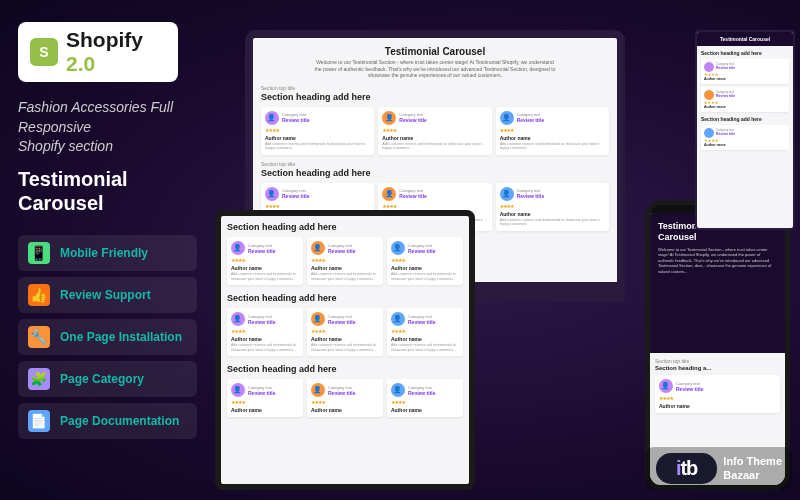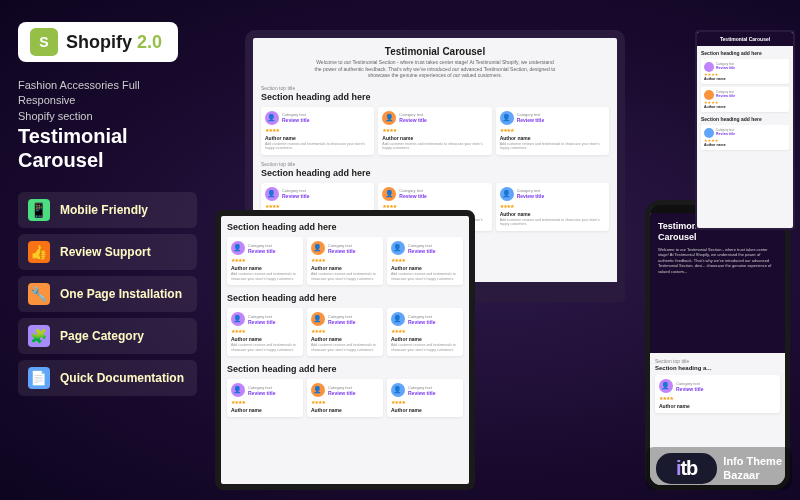--- a/index.html
+++ b/index.html
@@ -39,32 +39,34 @@
       width: 160px;
       margin-bottom: 16px;
     }
     .shopify-icon {
       width: 28px;
       height: 28px;
       margin-right: 8px;
       flex-shrink: 0;
     }
     .shopify-text {
-      font-size: 18px;
+      font-size: 21px;
       font-weight: 700;
       color: #1a1a1a;
     }
     .shopify-text span {
       color: #96bf48;
     }
 
     .subtitle {
       color: #ccc;
-      font-size: 11px;
+      font-size: 14px;
       line-height: 1.4;
+      margin-bottom: 10px;
+      font-style: italic;
     }
 
     .product-title {
       color: #fff;
       font-size: 20px;
       font-weight: 800;
       line-height: 1.2;
       margin-bottom: 20px;
     }
 
@@ -96,21 +98,21 @@
       flex-shrink: 0;
     }
 
     .feature-icon.mobile { background: #4ade80; }
     .feature-icon.support { background: #f97316; }
     .feature-icon.install { background: #fb923c; }
     .feature-icon.builder { background: #a78bfa; }
     .feature-icon.docs { background: #60a5fa; }
 
     .feature-label {
-      color: #fef9c3;
+      color: #14b8a6;
       font-size: 12px;
       font-weight: 600;
     }
 
     
     .devices-area {
       position: absolute;
       left: 215px;
       top: 0;
       right: 0;
@@ -473,21 +475,21 @@
     <div class="feature-item">
       <div class="feature-icon install">🔧</div>
       <span class="feature-label">One Page Installation</span>
     </div>
     <div class="feature-item">
       <div class="feature-icon builder">🧩</div>
       <span class="feature-label">Page Category</span>
     </div>
     <div class="feature-item">
       <div class="feature-icon docs">📄</div>
-      <span class="feature-label">Quick Documentation</span>
+      <span class="feature-label">Page Documentation</span>
     </div>
   </div>
 </div>
 
 <div class="devices-area">
 
   <div class="laptop-device">
     <div class="laptop-screen">
       <div class="screen-content">
         <div class="screen-header">

